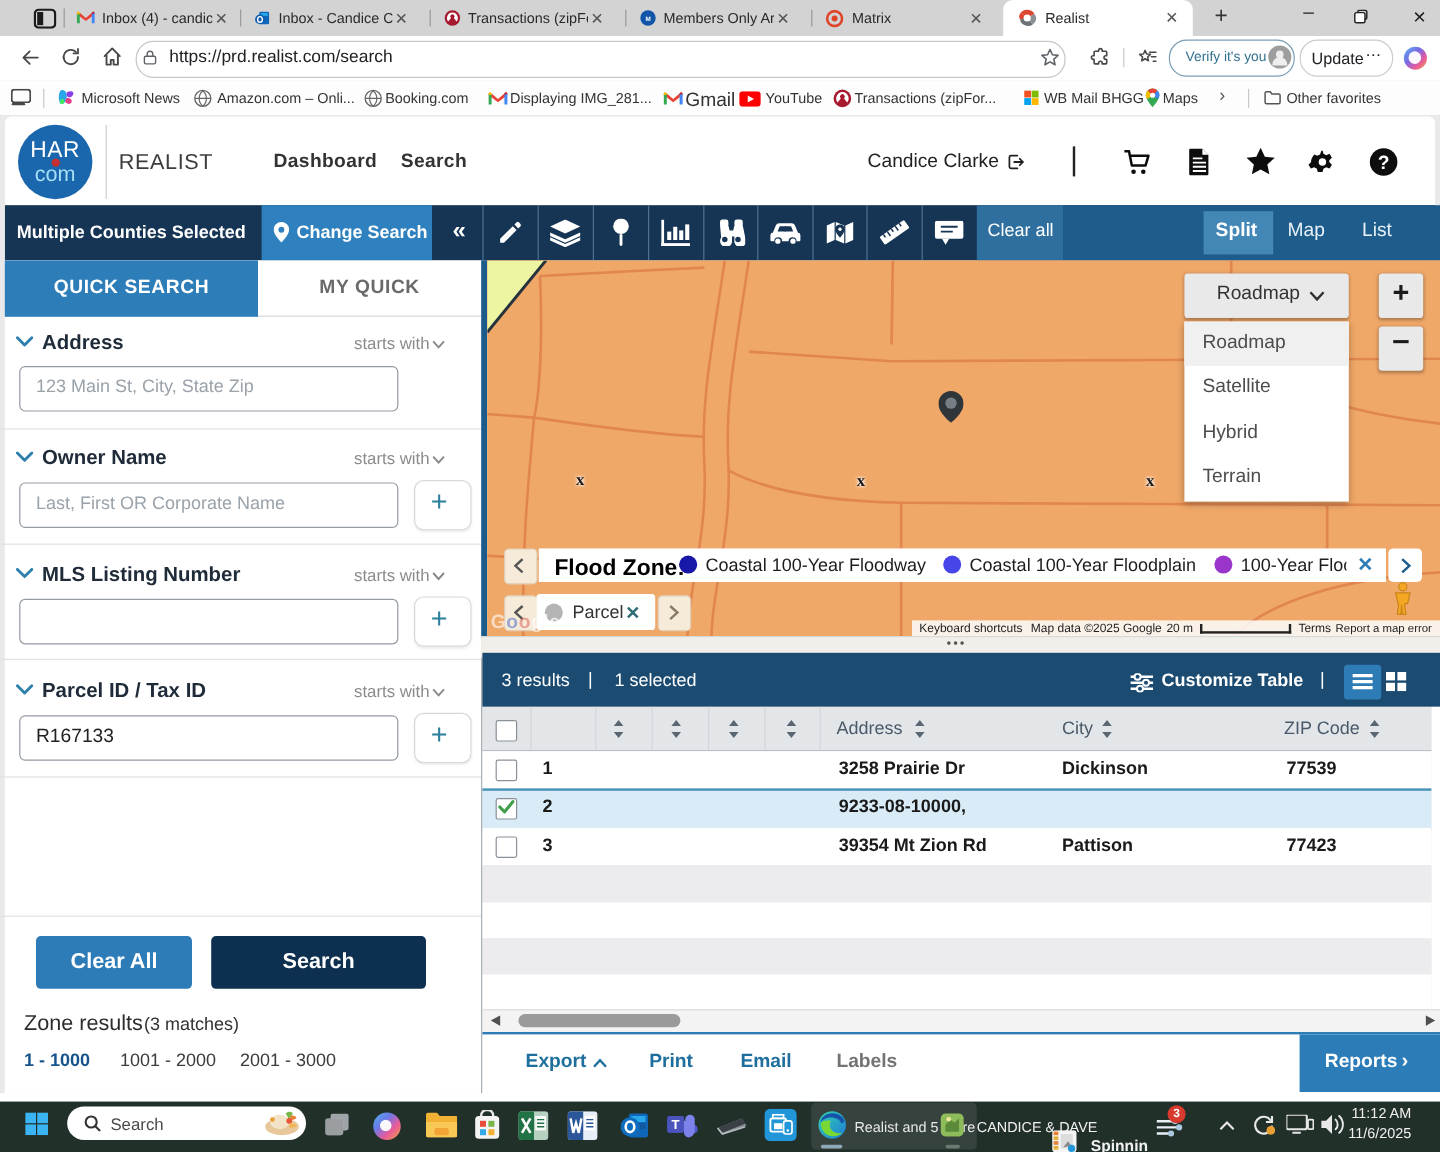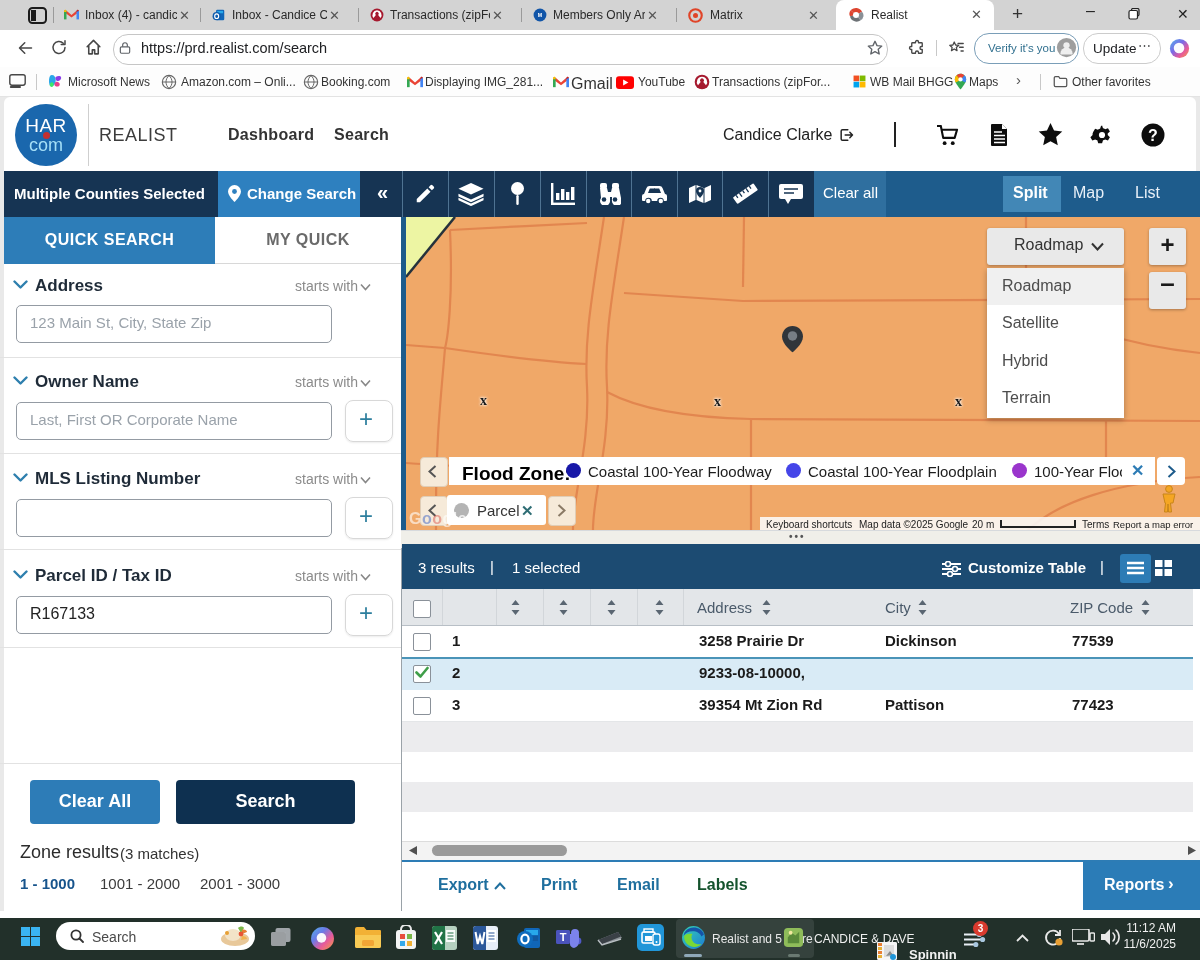--- a/index.html
+++ b/index.html
@@ -594,21 +594,21 @@
     </svg>
 <div class="ab" style="left:432px;top:845px;width:135px;height:11px;background:#9a9a9a;border-radius:6px"></div>
 
 <div class="ab" style="left:402px;top:860px;width:798px;height:50px;background:#fff;border-top:2px solid #2d7cb5"></div>
 <span class="ab" style="left:438px;top:876px;font-size:16px;color:#1f6f9e;font-weight:bold">Export</span>
 <svg class="ab" style="left:494px;top:882px" width="12" height="8" viewBox="0 0 12 8">
       <path d="M1 7l5-5.5L11 7" fill="none" stroke="#1f6f9e" stroke-width="2"></path>
     </svg>
 <span class="ab" style="left:541px;top:876px;font-size:16px;color:#1f6f9e;font-weight:bold">Print</span>
 <span class="ab" style="left:617px;top:876px;font-size:16px;color:#1f6f9e;font-weight:bold">Email</span>
-<span class="ab" style="left:697px;top:876px;font-size:16px;color:#14532d;font-weight:bold">Labels</span>
+<span class="ab" style="left:697px;top:876px;font-size:16px;color:#737373;font-weight:bold">Labels</span>
 <div class="ab" style="left:1083px;top:862px;width:117px;height:48px;background:#2b7cb7"></div>
 <span class="ab" style="left:1104px;top:876px;font-size:16px;color:#fff;font-weight:bold">Reports</span>
 <span class="ab" style="left:1168px;top:874px;font-size:17px;color:#fff;font-weight:bold">›</span>
 
 <div class="ab" style="left:0;top:911px;width:1200px;height:7px;background:#fff"></div>
 <div class="ab" style="left:0;top:918px;width:1200px;height:42px;background:#22302a;"></div>
 <svg class="ab" style="left:21px;top:927px" width="19" height="19" viewBox="0 0 19 19">
       <rect x="0" y="0" width="9" height="9" fill="#3ab4f2"></rect>
       <rect x="10" y="0" width="9" height="9" fill="#3ab4f2"></rect>
       <rect x="0" y="10" width="9" height="9" fill="#3ab4f2"></rect>

